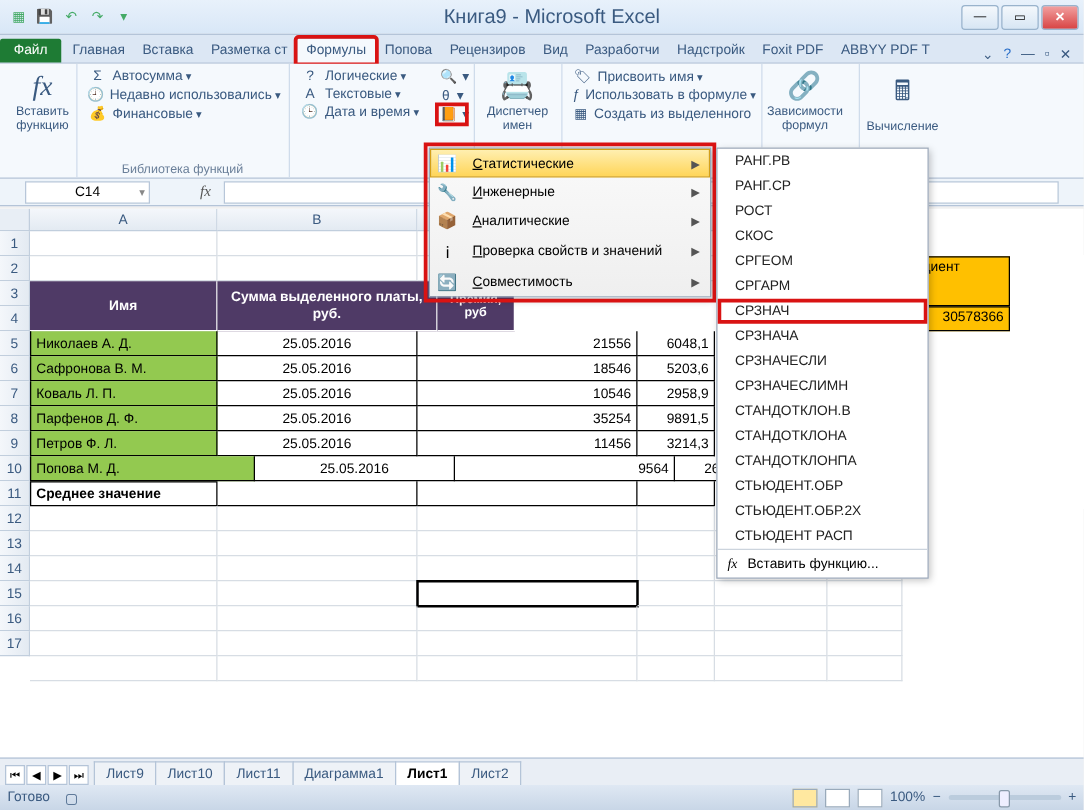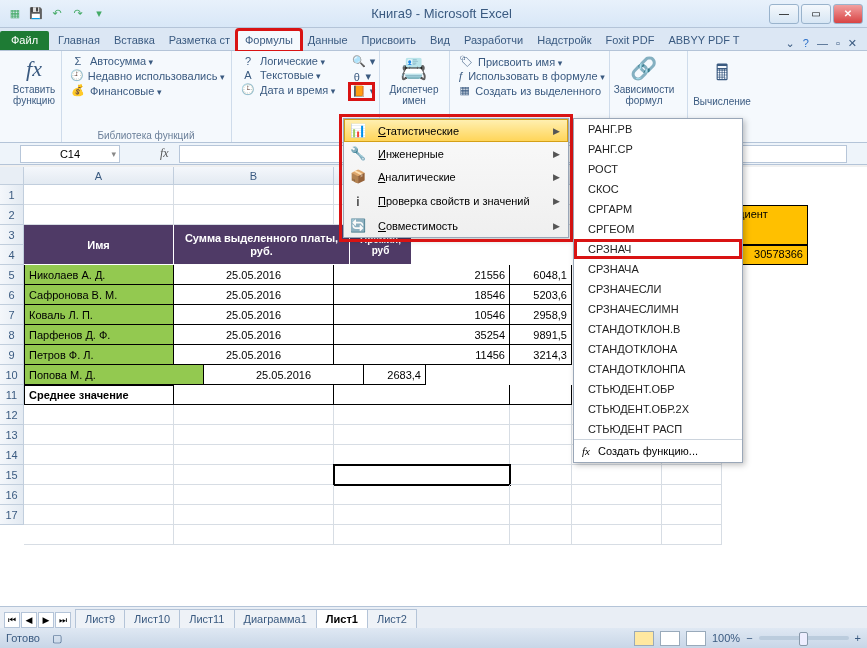--- a/index.html
+++ b/index.html
@@ -2,21 +2,21 @@
 <html><head>
 <meta charset="utf-8">
 <style>
   * { box-sizing: border-box; margin: 0; padding: 0; font-family: "Segoe UI", Tahoma, sans-serif; }
   body { width: 867px; height: 648px; background: #f0f0f0; position: relative; overflow: hidden; }
 
   
   .titlebar { height: 28px; background: linear-gradient(#e8f1fb,#d8e7f7); display: flex; align-items: center; border-bottom: 1px solid #b4c4d8; }
   .qat { display:flex; gap:3px; padding:0 6px; align-items:center; }
   .qat-btn { width:18px; height:18px; display:inline-flex; align-items:center; justify-content:center; font-size:11px; color:#4a6; }
-  .title-center { flex:1; text-align:center; font-size:13px; color:#3a5a80; }
+  .title-center { flex:1; text-align:center; font-size:16px; color:#3a5a80; }
   .winbtns { display:flex; gap:2px; padding-right:4px; }
   .winbtn { width:30px; height:20px; border:1px solid #99b3cc; border-radius:3px; background:linear-gradient(#f4f8fc,#d7e6f4); display:flex; align-items:center; justify-content:center; font-size:10px; }
   .winbtn.close { background:linear-gradient(#f2a0a0,#d84444); color:#fff; font-weight:bold; }
 
   
   .ribbontabs { height:23px; background:#dce7f4; display:flex; align-items:flex-end; border-bottom:1px solid #b4c4d8; padding-left:0; position:relative; }
   .file-tab { background:#1e7b34; color:#fff; font-size:11px; padding:3px 11px 4px; border-radius:2px 2px 0 0; margin-right:2px; }
   .tab { font-size:11px; color:#3a5a80; padding:3px 7px 4px; cursor:default; }
   .tab.active { background:#f5f9fd; border:1px solid #b4c4d8; border-bottom:1px solid #f5f9fd; border-radius:2px 2px 0 0; position:relative; top:1px; }
   .tab.highlighted { outline:3px solid #d91313; outline-offset:-1px; }
@@ -109,22 +109,22 @@
     <div class="winbtn close">✕</div>
   </div>
 </div>
 
 <div class="ribbontabs">
   <div class="file-tab">Файл</div>
   <div class="tab">Главная</div>
   <div class="tab">Вставка</div>
   <div class="tab">Разметка ст</div>
   <div class="tab active highlighted">Формулы</div>
-  <div class="tab">Данные</div>
-  <div class="tab">Присвоить</div>
+  <div class="tab">Попова</div>
+  <div class="tab">Рецензиров</div>
   <div class="tab">Вид</div>
   <div class="tab">Разработчи</div>
   <div class="tab">Надстройк</div>
   <div class="tab">Foxit PDF</div>
   <div class="tab">ABBYY PDF T</div>
   <div class="right-icons">
     <span>⌄</span>
     <span style="color:#2a6fc9">?</span>
     <span>—</span>
     <span>▫</span>
@@ -290,20 +290,21 @@
       </div>
       <div class="row rowdata">
         <div class="cell name-cell" style="width: 150px;">Петров Ф. Л.</div>
         <div class="cell center" style="width: 160px;">25.05.2016</div>
         <div class="cell num" style="width: 176px;">11456</div>
         <div class="cell num" style="width: 62px;">3214,3</div>
       </div>
       <div class="row rowdata">
         <div class="cell name-cell" style="width: 180px;">Попова М. Д.</div>
         <div class="cell center" style="width: 160px;">25.05.2016</div>
+        <div class="cell num" style="width: 176px;">9564</div>
         <div class="cell num" style="width: 62px;">2683,4</div>
       </div>
       <div class="row rowdata">
         <div class="cell " style="width: 150px; font-weight: bold; border: 1px solid rgb(0, 0, 0);">Среднее значение</div>
         <div class="cell " style="width: 160px;"></div>
         <div class="cell " style="width: 176px;"></div>
         <div class="cell " style="width: 62px;"></div>
       </div>
       <div class="row ">
         <div class="cell " style="width: 150px;"></div>
@@ -393,35 +394,35 @@
       <span><u>С</u>овместимость</span>
       <span class="mi-arrow">▶</span>
     </div>
   </div>
 
 <div class="fnlist" id="fnlist">
     <div class="fn-item">РАНГ.РВ</div>
     <div class="fn-item">РАНГ.СР</div>
     <div class="fn-item">РОСТ</div>
     <div class="fn-item">СКОС</div>
+    <div class="fn-item">СРГЕОМ</div>
     <div class="fn-item">СРГАРМ</div>
-    <div class="fn-item">СРГЕОМ</div>
     <div class="fn-item hi">СРЗНАЧ</div>
     <div class="fn-item">СРЗНАЧА</div>
     <div class="fn-item">СРЗНАЧЕСЛИ</div>
     <div class="fn-item">СРЗНАЧЕСЛИМН</div>
     <div class="fn-item">СТАНДОТКЛОН.В</div>
     <div class="fn-item">СТАНДОТКЛОНА</div>
     <div class="fn-item">СТАНДОТКЛОНПА</div>
     <div class="fn-item">СТЬЮДЕНТ.ОБР</div>
     <div class="fn-item">СТЬЮДЕНТ.ОБР.2Х</div>
     <div class="fn-item">СТЬЮДЕНТ РАСП</div>
     <div class="fn-footer">
       <span class="ico">fx</span>
-      <span>Создать функцию...</span>
+      <span>Вставить функцию...</span>
     </div>
   </div>
 
 <div class="sheetbar">
   <div class="navarrows">
     <span>⏮</span>
     <span>◀</span>
     <span>▶</span>
     <span>⏭</span>
   </div>

